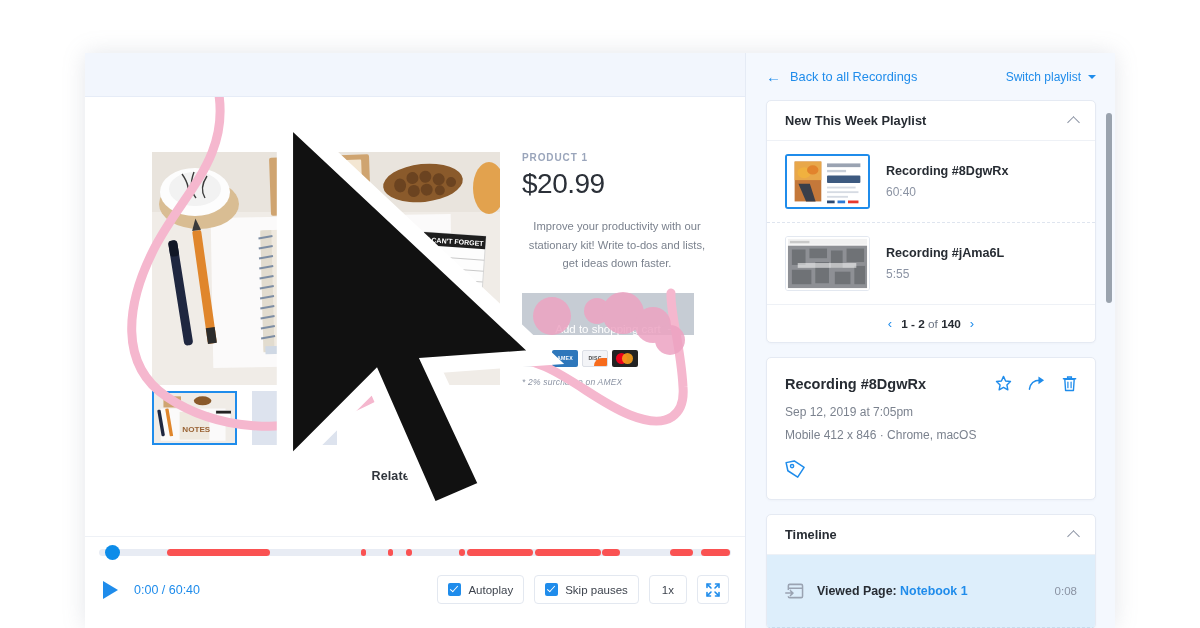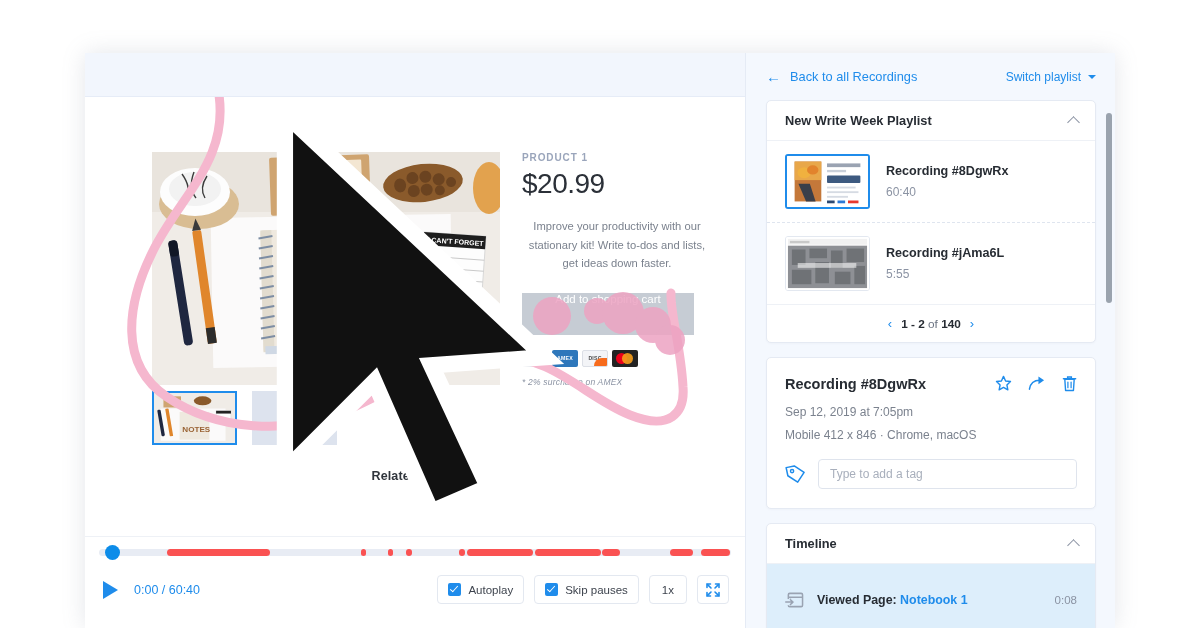--- a/index.html
+++ b/index.html
@@ -84,21 +84,21 @@
   #product-desc {
     font-size: 11.2px; color: #7b828e; line-height: 18.5px;
     margin-bottom: 20px;
     text-align: center;
   }
   #add-to-cart-button {
     position: relative;
     width: 172px; height: 42px;
     background: #c6ccd4;
     border: none;
-    display: flex; align-items: flex-start; justify-content: center;
+    display: flex; align-items: flex-end; justify-content: center;
     color: #ffffff; font-size: 11.5px;
     font-family: "Liberation Sans", sans-serif;
     margin-bottom: 15px;
   }
   #add-to-cart-button .arrow { position: absolute; right: 16px; font-size: 13px; }
 
   #card-icons { display: flex; gap: 4px; margin-bottom: 10px; }
   .card-icon {
     width: 26px; height: 17px; border-radius: 2px;
     display: flex; align-items: center; justify-content: center;
@@ -496,21 +496,21 @@
         <span>Back to all Recordings</span>
       </div>
       <div id="switch-playlist-button">
         <span>Switch playlist</span>
         <span id="switch-playlist-caret"></span>
       </div>
     </div>
 
     <div class="card">
       <div class="card-head">
-        <span>New Write Week Playlist</span>
+        <span>New This Week Playlist</span>
         <span class="collapse-caret"></span>
       </div>
 
       <div class="recording-row">
         <div class="rec-thumb selected">
           <svg viewBox="0 0 85 55" preserveAspectRatio="none">
             <rect width="85" height="55" fill="#ffffff"></rect>
             <rect x="8" y="6" width="28" height="43" fill="#c4783a"></rect>
             <rect x="8" y="6" width="28" height="20" fill="#e8a74a"></rect>
             <ellipse cx="18" cy="18" rx="7" ry="6" fill="#f0b13f"></ellipse>
@@ -590,21 +590,20 @@
             </svg>
           </div>
         </div>
         <div id="detail-date">Sep 12, 2019 at 7:05pm</div>
         <div id="detail-device">Mobile 412 x 846  ·  Chrome, macOS</div>
         <div id="tag-row">
           <svg width="21" height="21" viewBox="0 0 22 22">
             <path d="M11.5 1.8 L20.2 10.5 L11.5 19.2 L2.8 10.5 L2.8 1.8 Z" fill="none" stroke="#1f8ceb" stroke-width="1.6" stroke-linejoin="round" transform="rotate(-12 11.5 10.5)"></path>
             <circle cx="7.4" cy="7.4" r="1.7" fill="none" stroke="#1f8ceb" stroke-width="1.5"></circle>
           </svg>
-          <input id="tag-input" type="text" placeholder="Type to add a tag" style="">
         </div>
       </div>
     </div>
 
     <div class="card">
       <div class="card-head">
         <span>Timeline</span>
         <span class="collapse-caret"></span>
       </div>
       <div class="timeline-row">

